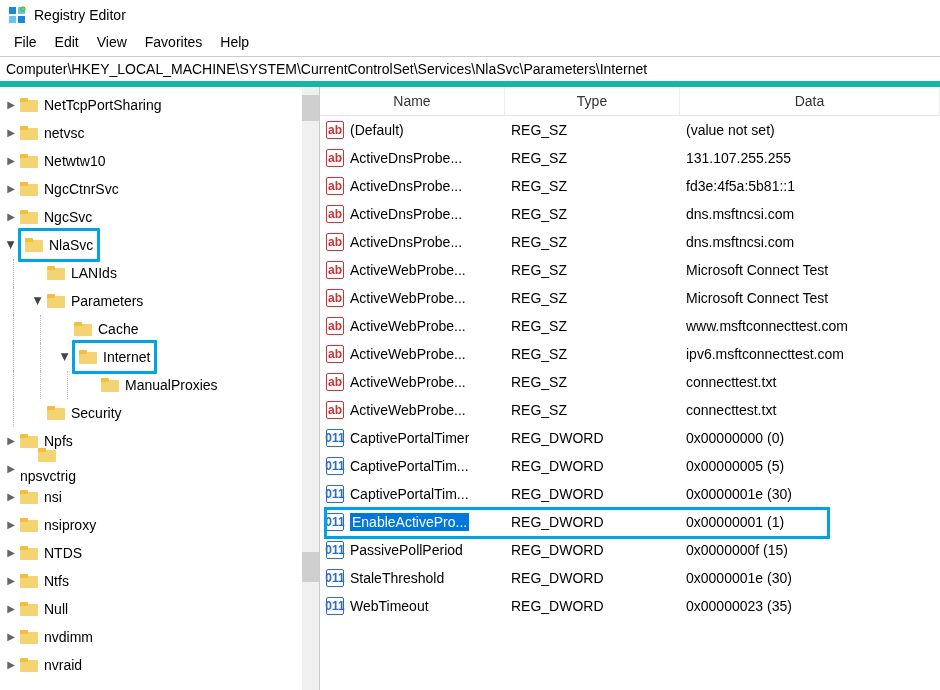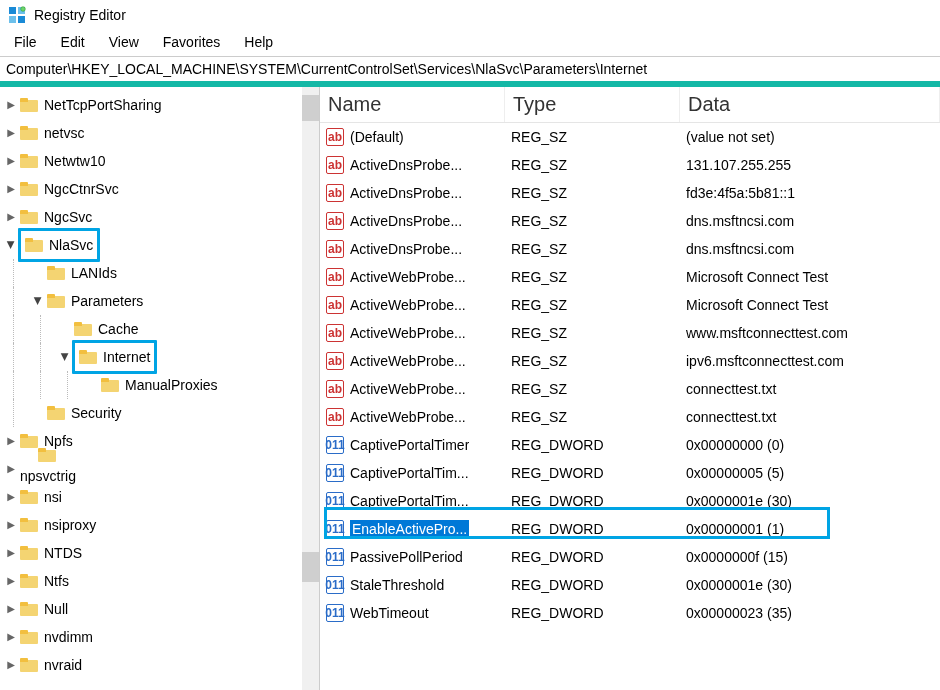--- a/index.html
+++ b/index.html
@@ -20,21 +20,21 @@
     gap: 8px;
   }
   .app-icon {
     width: 18px; height: 18px;
     display: inline-block;
   }
   .app-icon svg { display:block; }
   .title-text { font-size: 14px; }
   .menubar {
     display: flex;
-    gap: 8px;
+    gap: 2px;
     padding: 2px 6px 4px 6px;
     border-bottom: 1px solid #ccc;
   }
   .menubar .menu-item {
     padding: 2px 8px;
     cursor: default;
   }
   .addressbar {
     padding: 4px 6px;
     border-bottom: 6px solid #14b8a6;
@@ -118,22 +118,23 @@
     background:#cfcfcf;
   }
   .list-pane {
     flex:1;
     overflow:hidden;
     position:relative;
   }
   .list-header {
     display:flex;
     border-bottom:1px solid #e5e5e5;
-    font-size:20px;
+    font-size:14px;
     color:#333;
+    text-align:center;
   }
   .list-header .col {
     padding:6px 8px;
     border-right:1px solid #eee;
   }
   .col-name{ width:185px; }
   .col-type{ width:175px; }
   .col-data{ flex:1; }
   .rows { }
   .val-row {

